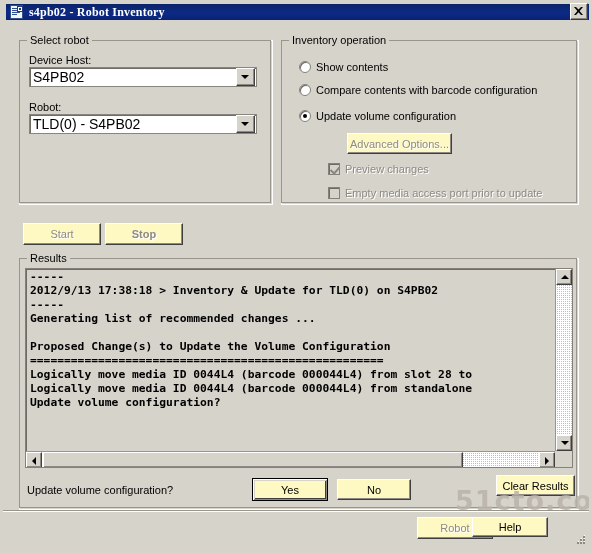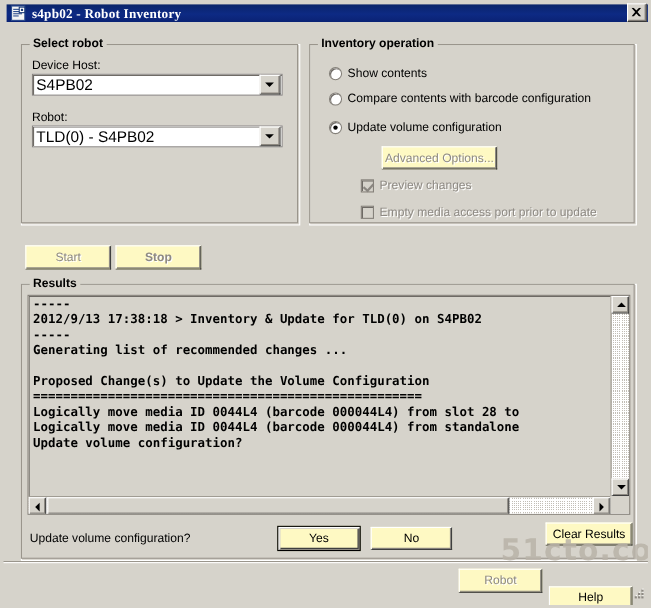--- a/index.html
+++ b/index.html
@@ -65,21 +65,20 @@
     margin-right: 2px;
     cursor: default;
   }
   .close-btn svg { position: absolute; left: 3px; top: 3px; }
 
   
   .groupbox {
     position: absolute;
     border: 1px solid #ffffff;
     box-sizing: border-box;
-    font-weight: bold;
   }
   .groupbox::before {
     content: "";
     position: absolute;
     left: -1px; top: -1px; right: 1px; bottom: 1px;
     border: 1px solid #9a958c;
     pointer-events: none;
   }
   .group-title {
     position: absolute;
@@ -434,21 +433,21 @@
 
   <span class="lbl" style="left:24px; top:482px;">Update volume configuration?</span>
 
   <div class="btn default" style="left:249px; top:476px; width:76px; height:23px;">Yes</div>
   <div class="btn" style="left:334px; top:477px; width:74px; height:21px;">No</div>
   <div class="btn" style="left:493px; top:473px; width:79px; height:21px;">Clear Results</div>
 
   <div class="hsep" style="left:0px; top:508px; width:592px;"></div>
 
   <div class="btn disabled" style="left:414px; top:515px; width:76px; height:22px;">Robot</div>
-  <div class="btn" style="left:496px; top:515px; width:76px; height:20px;margin-top:16px;">Help</div>
+  <div class="btn" style="left:469px; top:515px; width:76px; height:20px;">Help</div>
 
   <div class="watermark wm-main" style="left:452px; top:483px;">51cto.com</div>
 
   <span class="grip">
     <svg width="13" height="13" viewBox="0 0 13 13">
       <g fill="#8e8a83">
         <rect x="10" y="2" width="2" height="2"></rect>
         <rect x="7" y="5" width="2" height="2"></rect>
           <rect x="10" y="5" width="2" height="2"></rect>
         <rect x="4" y="8" width="2" height="2"></rect>

